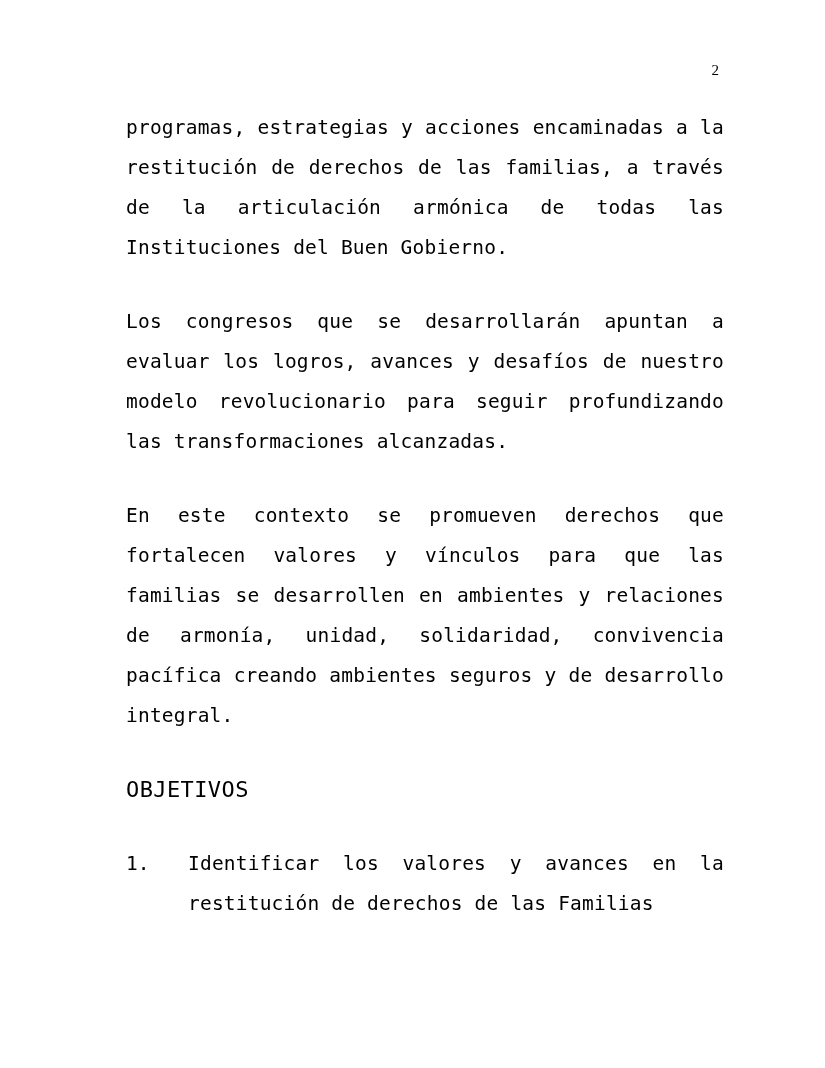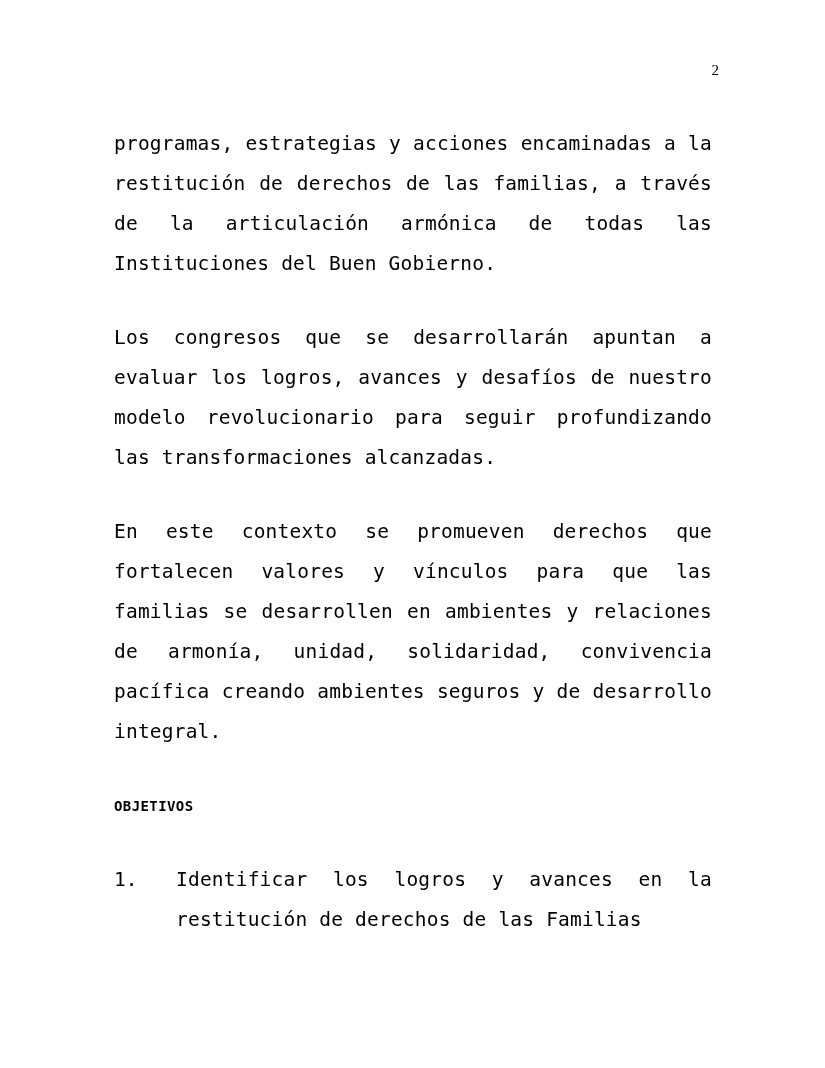--- a/index.html
+++ b/index.html
@@ -20,39 +20,38 @@
   .page-number {
     position: absolute;
     top: 62px;
     right: 106px;
     font-family: "Liberation Serif", serif;
     font-size: 15px;
     color: #000000;
   }
   .content {
     position: absolute;
-    left: 114px;
+    left: 126px;
     top: 108px;
     width: 598px;
-    margin-top: 16px;
   }
   p.para {
     margin: 0 0 34px 0;
     font-size: 19.5px;
     line-height: 40px;
     text-align: justify;
     text-justify: inter-word;
     letter-spacing: 0.2px;
     font-weight: 500;
   }
   .section-heading {
     margin: 0 0 34px 0;
-    font-size: 14px;
+    font-size: 22px;
     line-height: 40px;
-    font-weight: 700;
+    font-weight: 400;
     letter-spacing: 0.4px;
   }
   .numbered-item {
     display: flex;
     margin: 0 0 34px 0;
     font-size: 19.5px;
     line-height: 40px;
     font-weight: 500;
   }
   .numbered-item .num {
@@ -78,17 +77,17 @@
     <p class="para">programas, estrategias y acciones encaminadas a la restitución de derechos de las familias, a través de la articulación armónica de todas las Instituciones del Buen Gobierno.</p>
 
     <p class="para">Los congresos que se desarrollarán apuntan a evaluar los logros, avances y desafíos de nuestro modelo revolucionario para seguir profundizando las transformaciones alcanzadas.</p>
 
     <p class="para">En este contexto se promueven derechos que fortalecen valores y vínculos para que las familias se desarrollen en ambientes y relaciones de armonía, unidad, solidaridad, convivencia pacífica creando ambientes seguros y de desarrollo integral.</p>
 
     <div class="section-heading">OBJETIVOS</div>
 
     <div class="numbered-item">
       <span class="num">1.</span>
-      <span class="item-text">Identificar los logros y avances en la restitución de derechos de las Familias</span>
+      <span class="item-text">Identificar los valores y avances en la restitución de derechos de las Familias</span>
     </div>
 
   </div>
 </div>
 
 </body></html>

